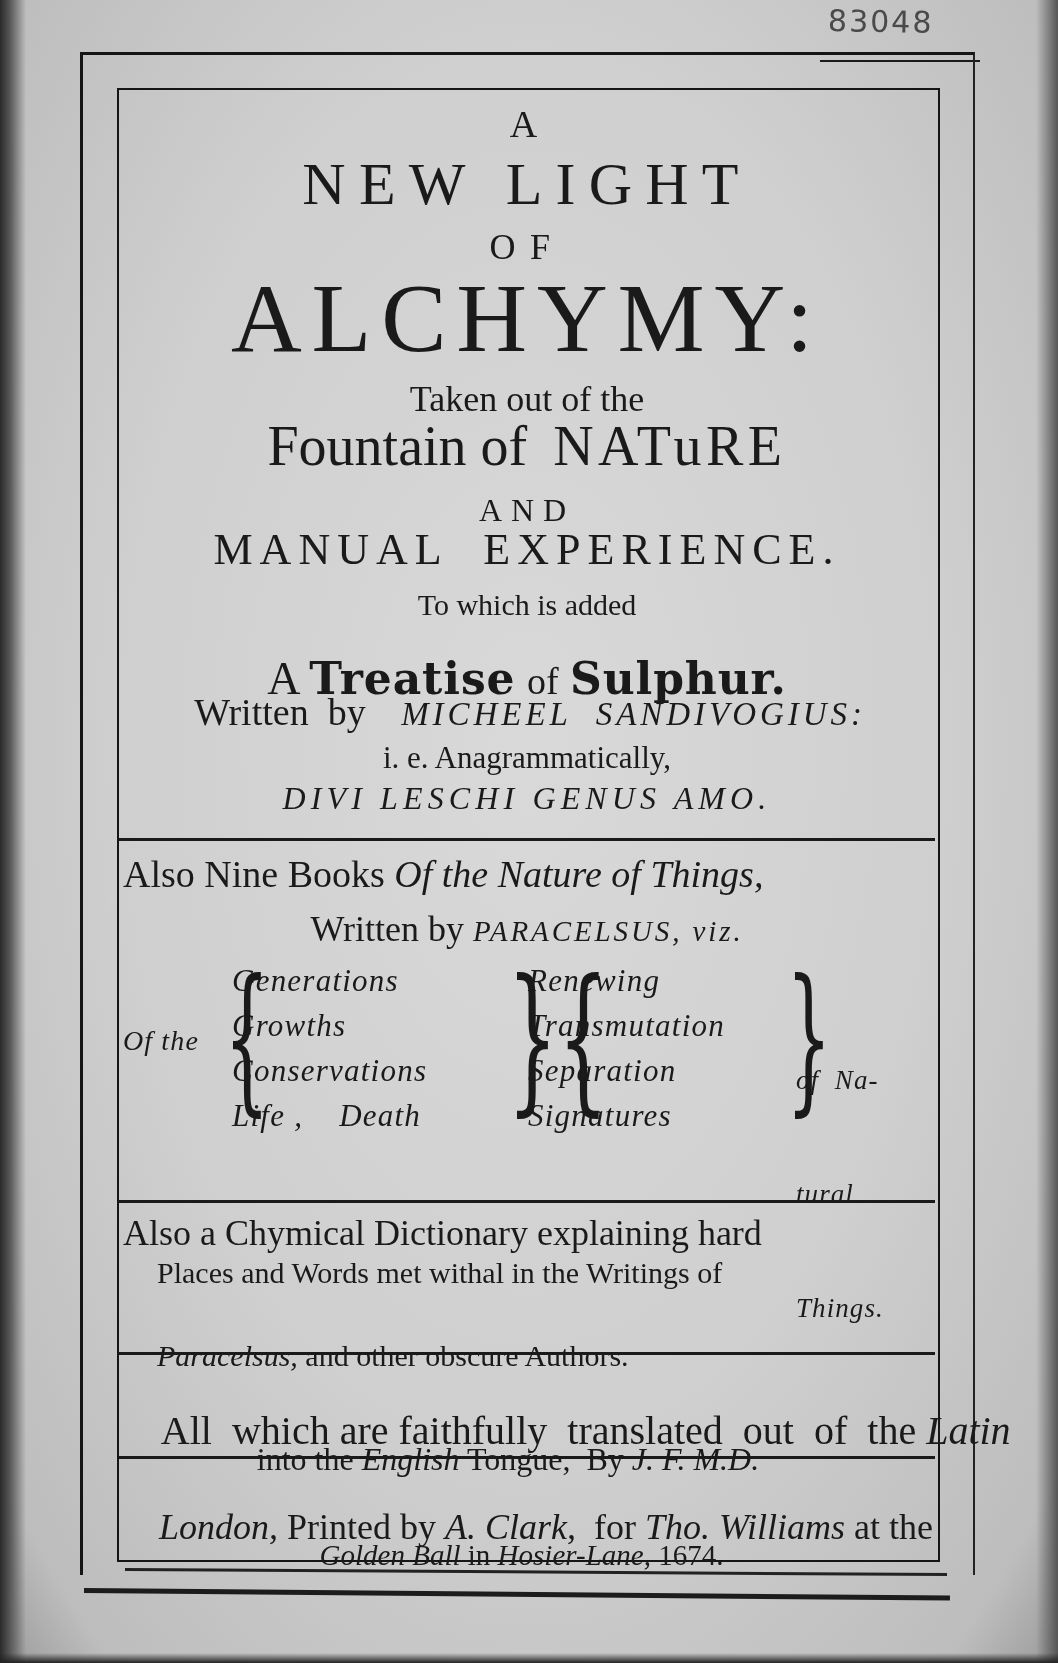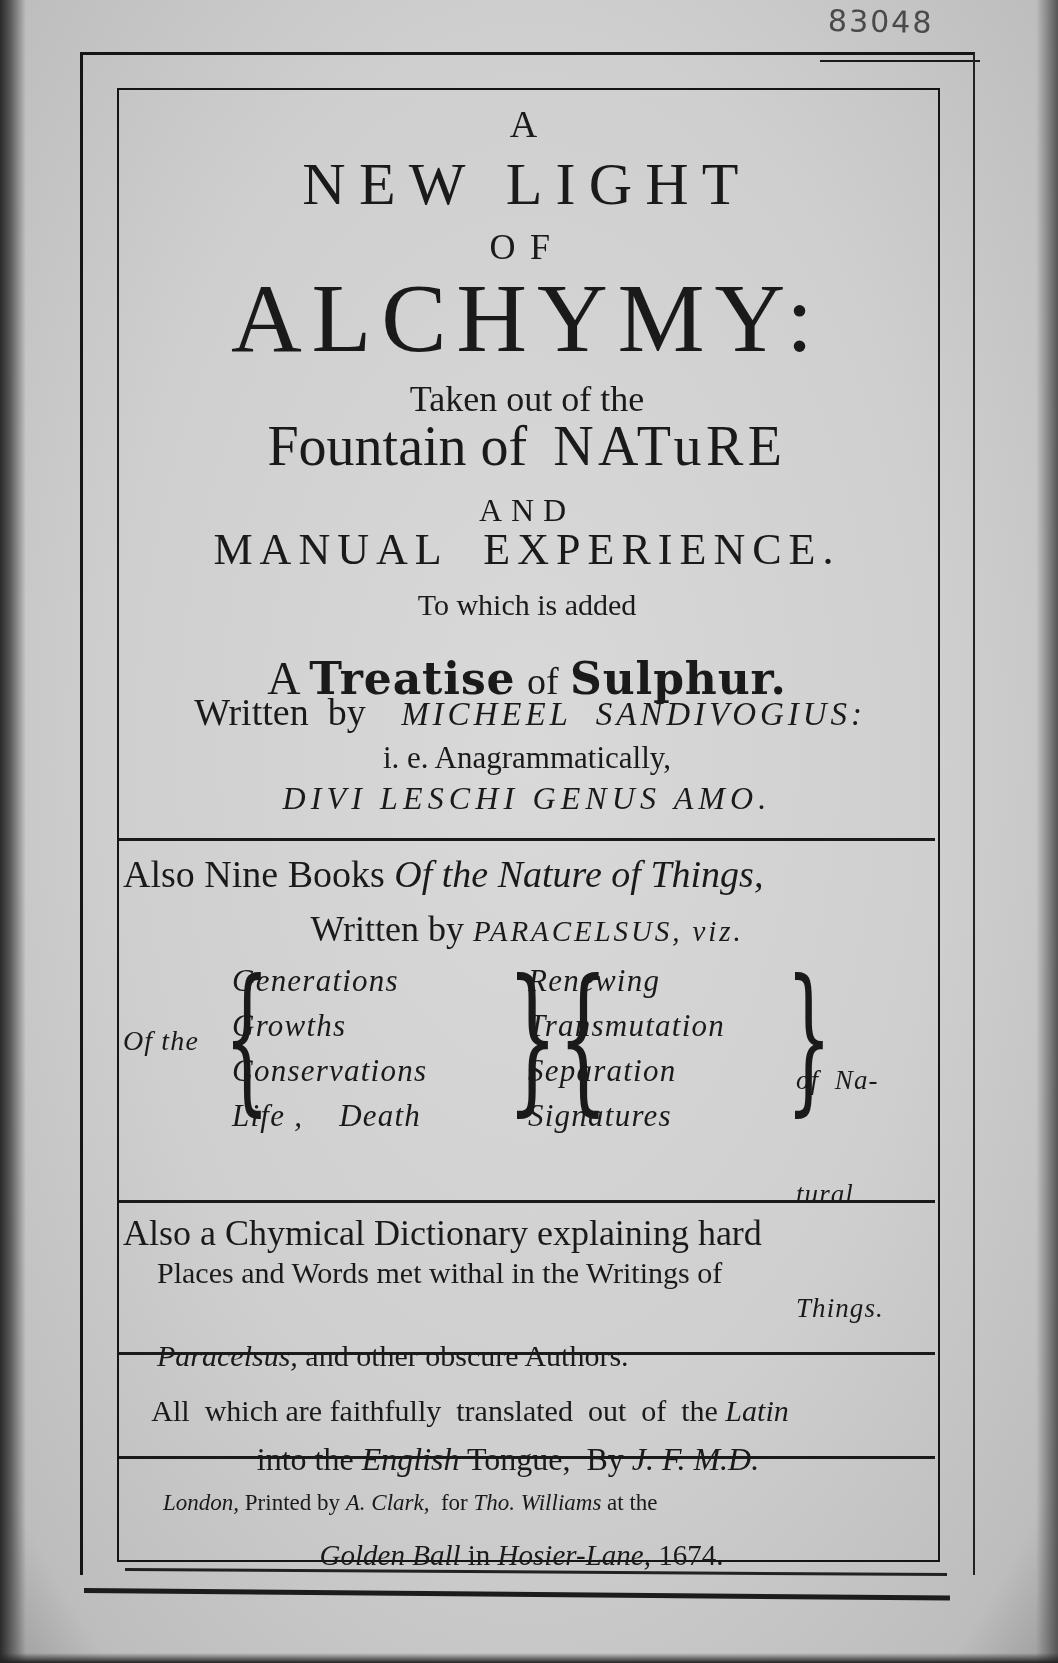--- a/index.html
+++ b/index.html
@@ -148,30 +148,30 @@
   <div class="divider" style="top:1200px;"></div>
 
   <div class="line" style="top:1212px; font-size:36px; text-align:left; padding-left:4px;">Also a Chymical Dictionary explaining hard</div>
   <div class="line" style="top:1256px; font-size:30px; text-align:left; padding-left:38px;">Places and Words met withal in the Writings of</div>
   <div class="line" style="top:1296px; font-size:30px; text-align:left; padding-left:38px;margin-top:43px;">
     <span class="it">Paracelsus,</span><span style="white-space:pre;"> and other obscure Authors.</span>
   </div>
 
   <div class="divider" style="top:1352px;"></div>
 
-  <div class="line" style="top:1360px; font-size:30px; text-align:left; padding-left:4px; white-space:pre;">
+  <div class="line" style="top:1360px; font-size:40px; text-align:left; padding-left:4px; white-space:pre;">
     <span>All  which are faithfully  translated  out  of  the </span><span class="it">Latin</span>
   </div>
   <div class="line" style="top:1404px; font-size:32px; white-space:pre; padding-right:70px; box-sizing:border-box;">
     <span>into the </span><span class="it">English</span><span> Tongue,  By </span><span class="it">J. F. M.D.</span>
   </div>
 
   <div class="divider" style="top:1456px;"></div>
 
-  <div class="line" style="top:1464px; font-size:23px; text-align:left; padding-left:21px; white-space:pre;">
+  <div class="line" style="top:1464px; font-size:36px; text-align:left; padding-left:4px; white-space:pre;">
     <span class="it">London,</span><span> Printed by </span><span class="it">A. Clark,</span><span>  for </span><span class="it">Tho. Williams</span><span> at the</span>
   </div>
   <div class="line" style="top:1506px; font-size:29px; white-space:pre; padding-right:40px; box-sizing:border-box;">
     <span class="it">Golden Ball</span><span> in </span><span class="it">Hosier-Lane,</span><span> 1674.</span>
   </div>
 
   <div class="bottom-rule-1"></div>
   <div class="bottom-rule-2"></div>
 </div>
 

